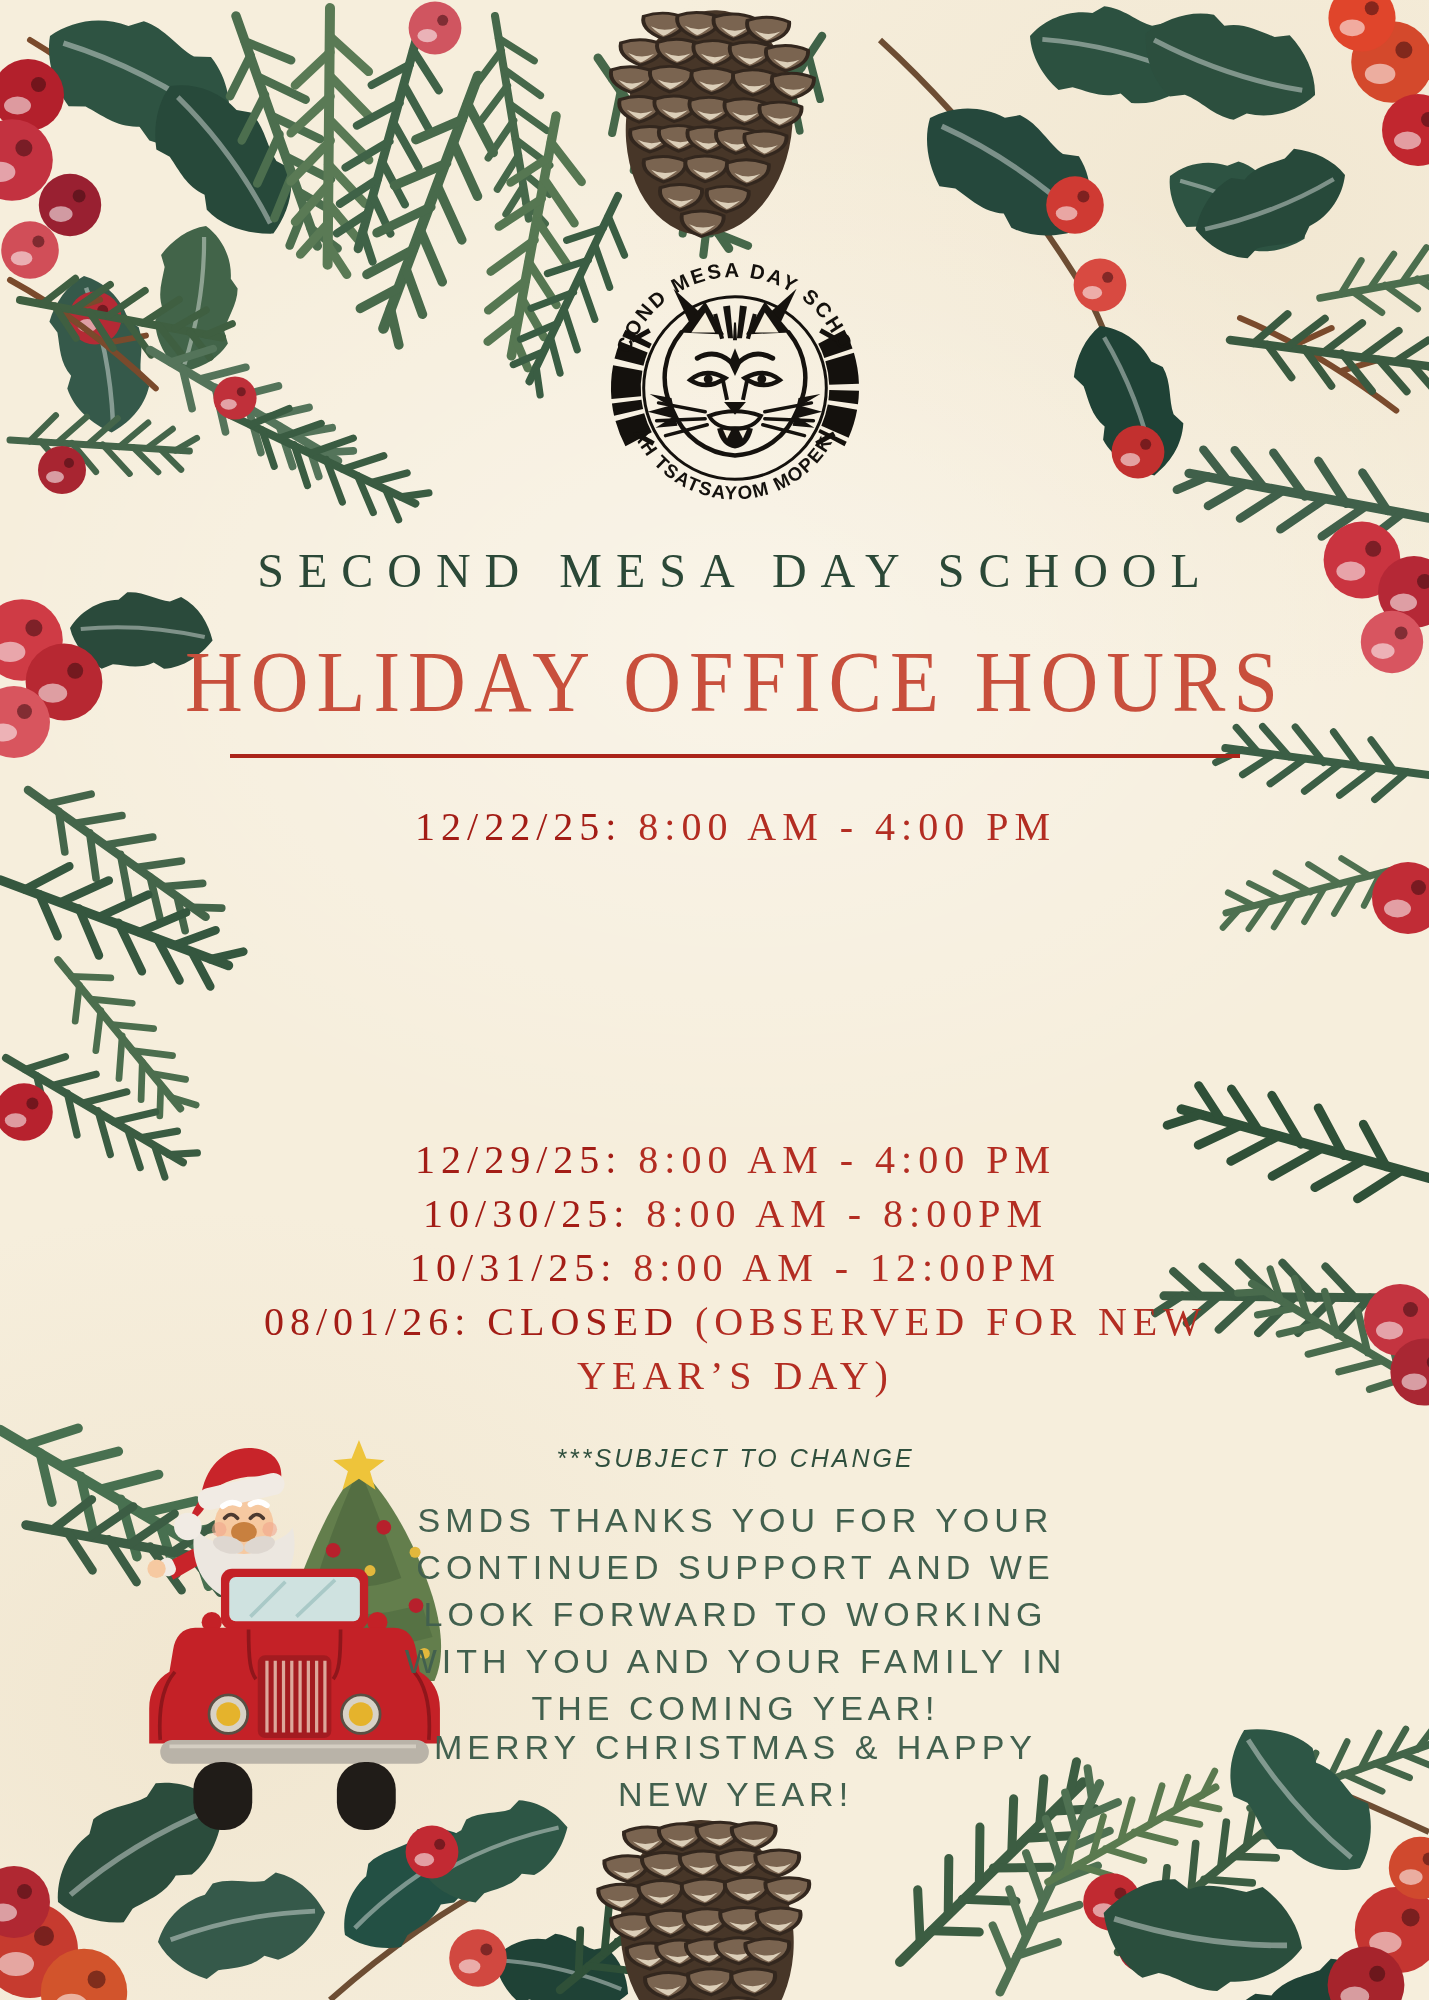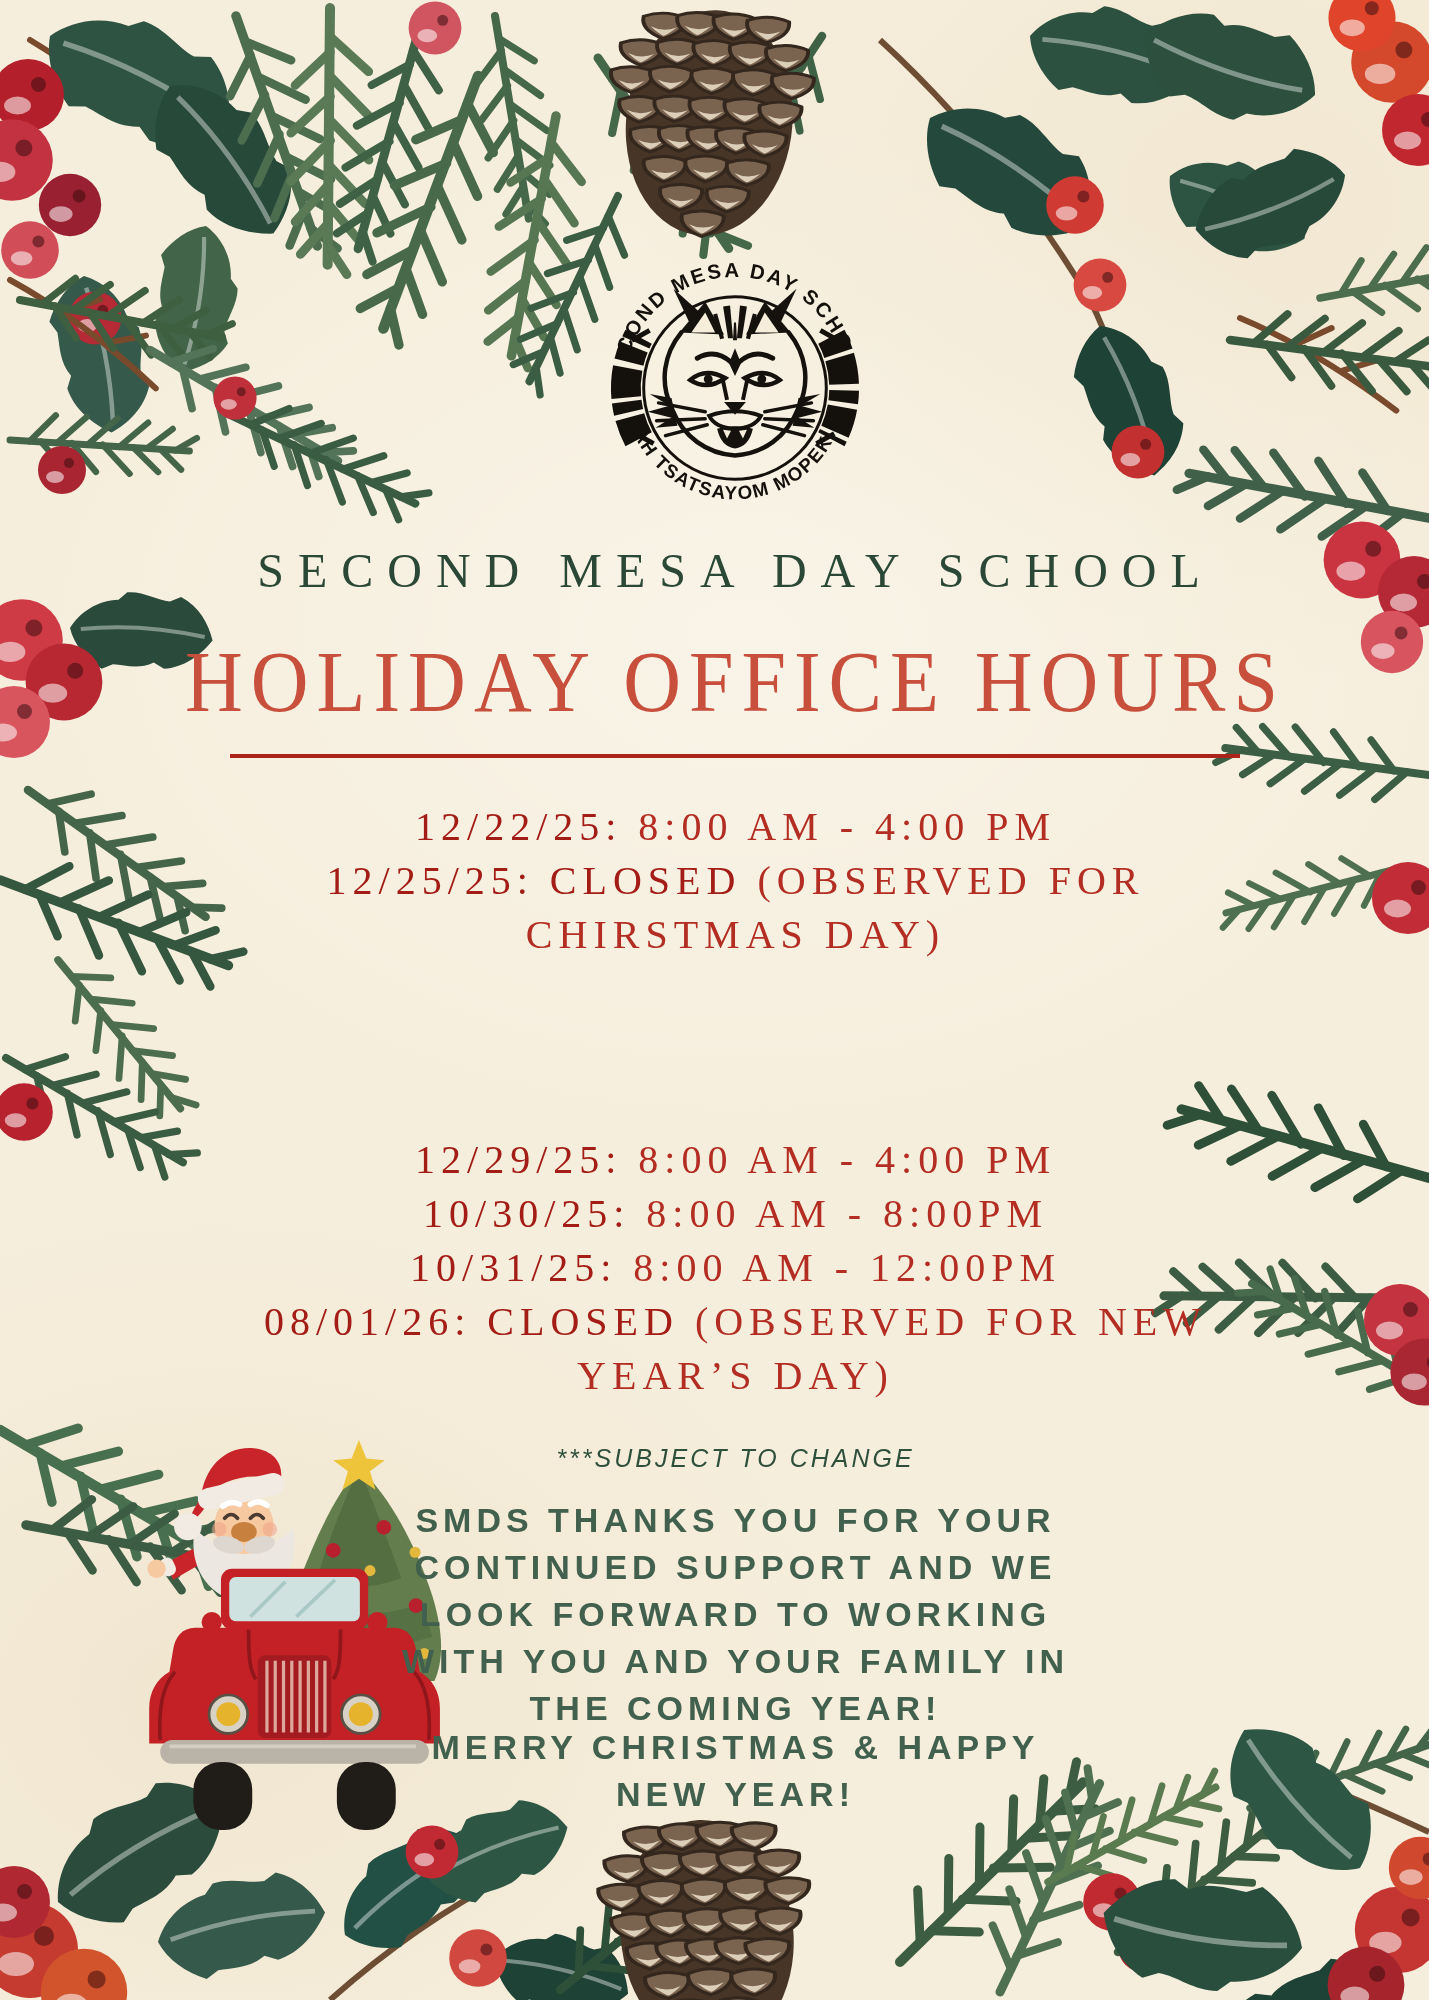--- a/index.html
+++ b/index.html
@@ -39,21 +39,21 @@
   .sched .date{font-weight:400;color:#a31d16;}
   .note{
     top:1444px;
     font-family:"Liberation Sans","DejaVu Sans",sans-serif;
     font-style:italic;font-size:25px;letter-spacing:3px;color:#2f4f3d;
   }
   .para{
     font-family:"Liberation Sans","DejaVu Sans",sans-serif;
     font-size:34px;line-height:47px;letter-spacing:5px;color:#42604e;
   }
-  .para .inner{display:inline-block;max-width:690px;font-weight:bold;}
+  .para .inner{display:inline-block;max-width:690px;}
   .thanks{top:1497px;}
   .greeting{top:1724px;}
 </style>
 </head>
 <body>
 
 <div class="page">
 
   <svg class="decor" viewBox="0 0 1429 2000" aria-hidden="true">
     <defs>
@@ -519,21 +519,20 @@
   <div class="txt school-name">SECOND MESA DAY SCHOOL</div>
   <div class="txt main-title">HOLIDAY OFFICE HOURS</div>
   <div class="divider"></div>
 
   <div class="txt sched sched-block1">
 
       <div class="line"><span class="date">12/22/25:</span> <span class="hours">8:00 AM - 4:00 PM</span></div>
 
 
 
-      <div class="line"><span class="date">12/25/25: CLOSED</span> <span class="hours">(OBSERVED FOR CHIRSTMAS DAY)</span></div>
     </div>
 
   <div class="txt sched sched-block2">
 
       <div class="line"><span class="date">12/29/25:</span> <span class="hours">8:00 AM - 4:00 PM</span></div>
 
       <div class="line"><span class="date">10/30/25:</span> <span class="hours">8:00 AM - 8:00PM</span></div>
 
       <div class="line"><span class="date">10/31/25:</span> <span class="hours">8:00 AM - 12:00PM</span></div>
 

